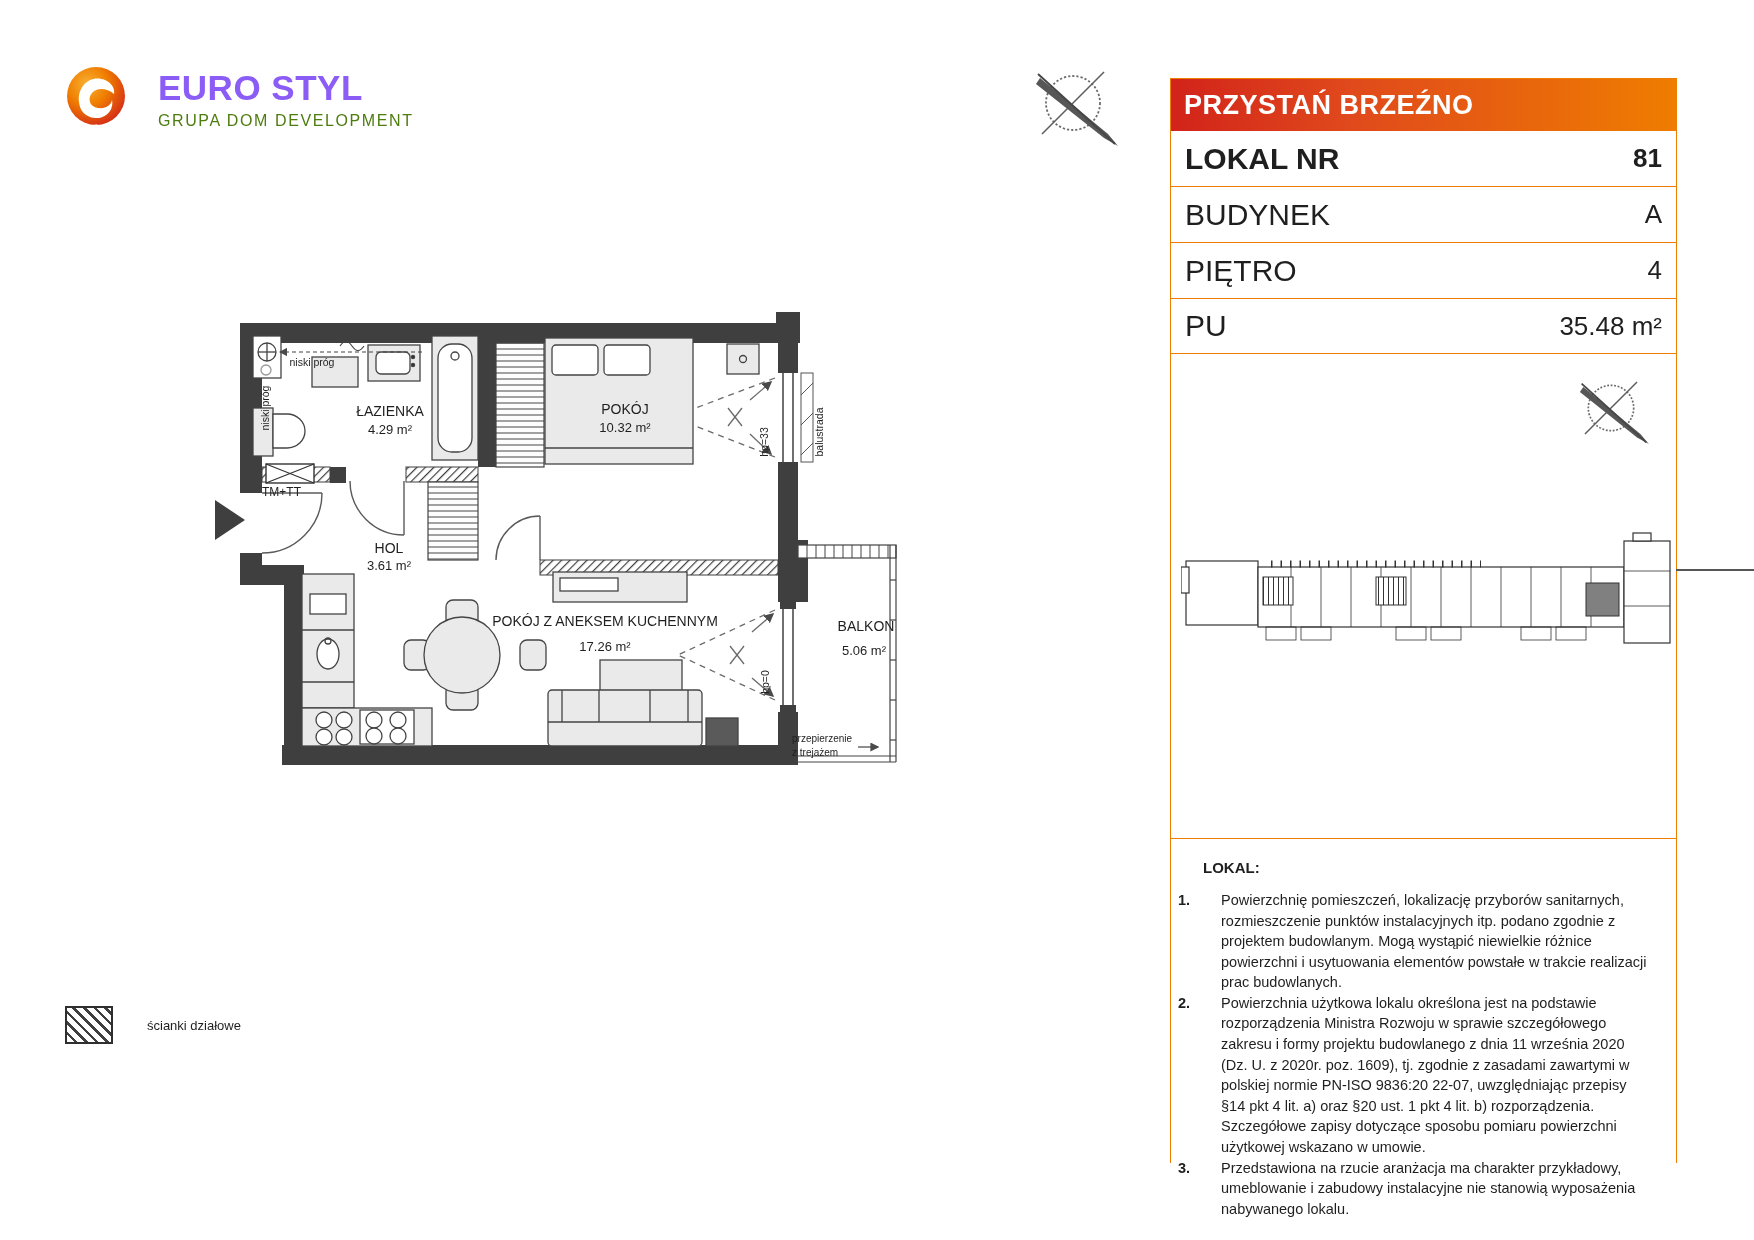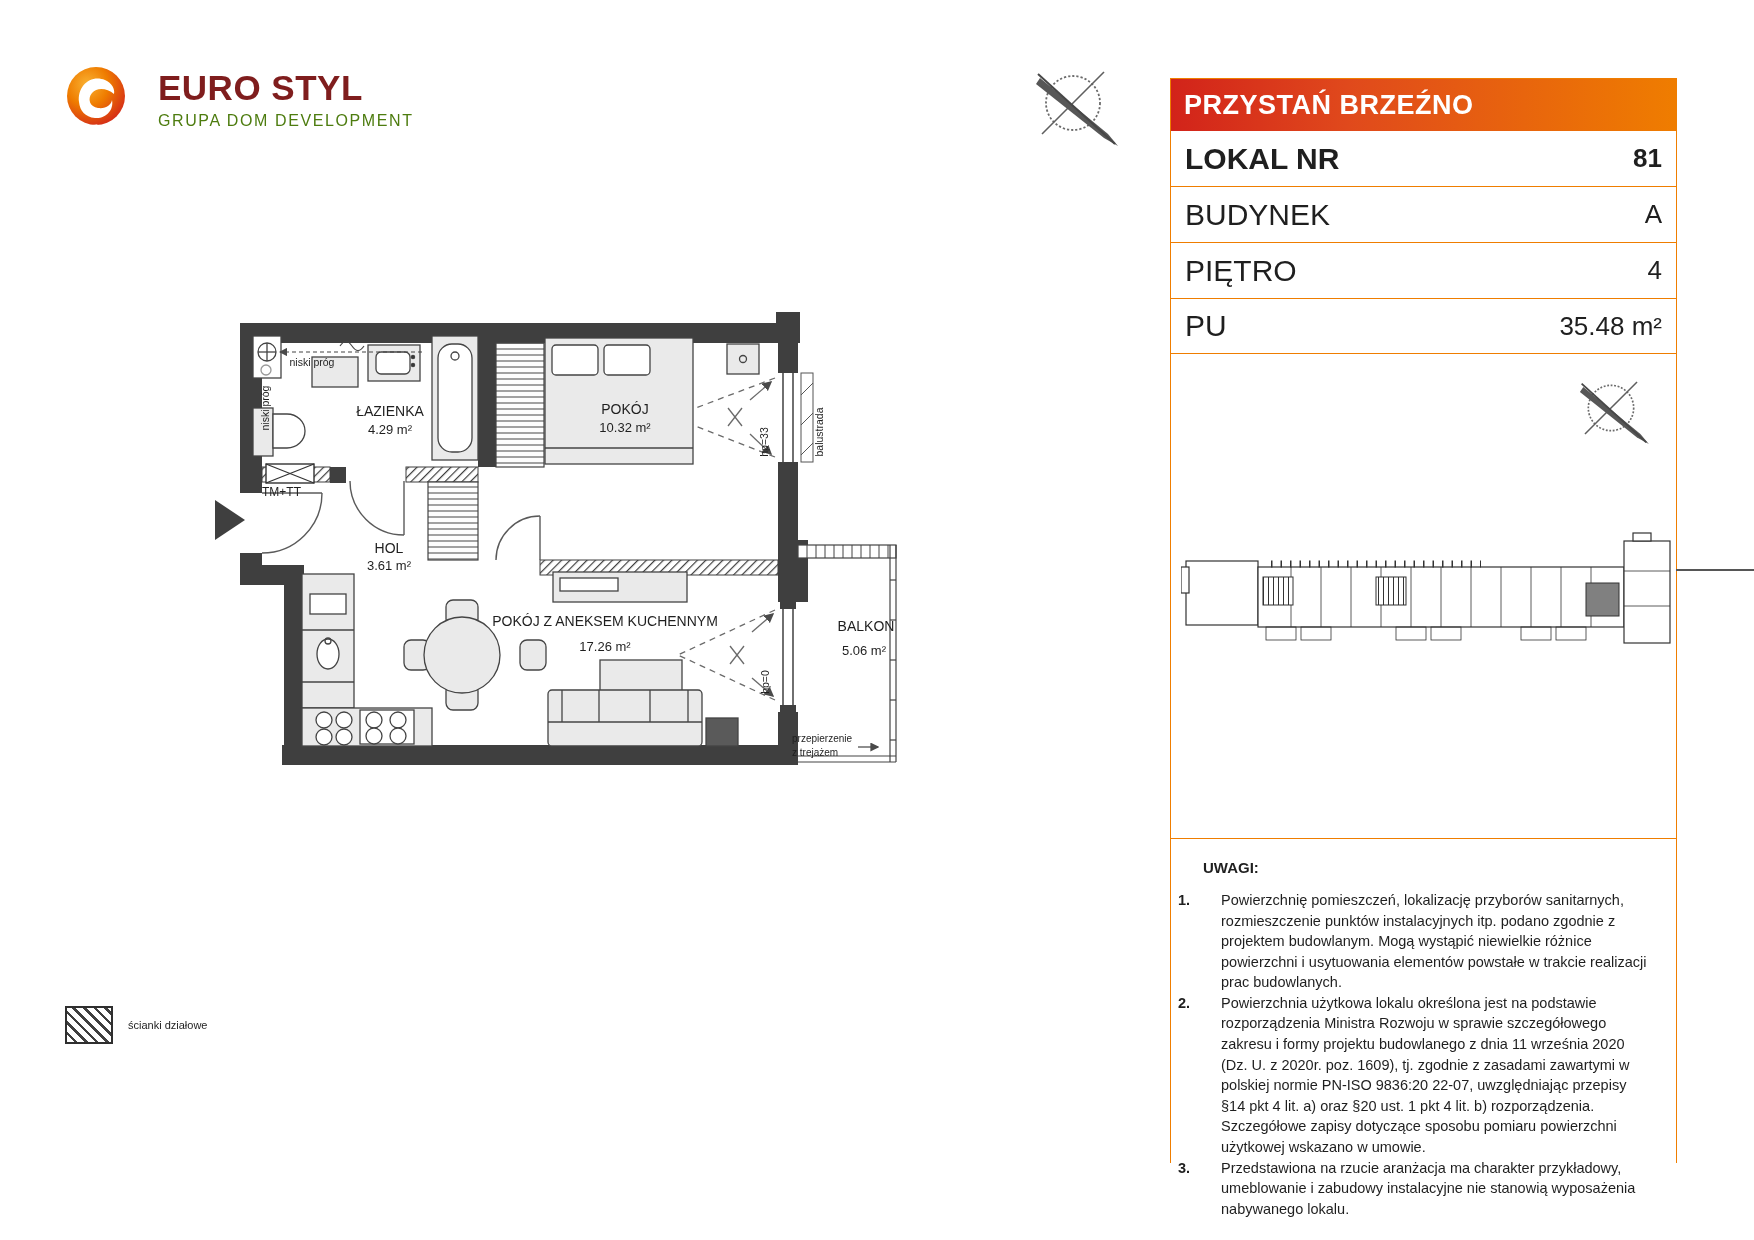--- a/index.html
+++ b/index.html
@@ -1,20 +1,20 @@
 <!DOCTYPE html>
 <html><head>
 <meta charset="utf-8">
 <style>
   html,body{margin:0;padding:0;background:#888;}
   #stage{position:relative;width:1754px;height:1240px;background:#fff;overflow:hidden;
          font-family:"Liberation Sans",sans-serif;color:#1f1f1f;}
   .abs{position:absolute;}
   
-  .brand{font-size:35px;font-weight:bold;color:#7f1d1d;letter-spacing:.5px;line-height:1;}
+  .brand{font-size:35px;font-weight:bold;color:#8b5cf6;letter-spacing:.5px;line-height:1;}
   .brand-sub{font-size:16px;color:#4d7c0f;letter-spacing:1.6px;margin-top:7px;font-weight:500;}
   
   .panel{position:absolute;left:1170px;top:78px;width:507px;height:1085px;
          border:1.5px solid #EF7D00;box-sizing:border-box;background:#701a75;}
   .p-header{height:52px;background:linear-gradient(90deg,#D2231A 0%,#E0491C 35%,#EF7D00 100%);
             display:flex;align-items:center;padding-left:13px;box-sizing:border-box;}
   .p-header span{color:#fff;font-size:27px;font-weight:bold;letter-spacing:.5px;}
   .p-row{display:flex;align-items:center;justify-content:space-between;
          border-bottom:1.5px solid #EF7D00;box-sizing:border-box;padding:0 14px;background:#fff;}
   .p-row .lbl{font-size:30px;text-align:right;}
@@ -24,21 +24,21 @@
   .p-notes{position:relative;box-sizing:border-box;padding:16px 0 0 0;background:#fff;}
   .uwagi{font-size:15px;font-weight:bold;margin:4px 0 14px 32px;}
   .note{display:flex;align-items:flex-start;}
   .note .num{width:50px;box-sizing:border-box;padding-left:7px;font-weight:bold;
              font-size:14.5px;line-height:1.42;}
   .note .txt{width:431px;font-size:14.5px;line-height:1.42;text-align:left;}
   
   .legend{position:absolute;left:65px;top:1006px;display:flex;align-items:center;}
   .legend-box{width:48px;height:38px;border:2px solid #2f2f2f;box-sizing:border-box;
               background:repeating-linear-gradient(45deg,#fff 0 5px,#3f3f3f 5px 7.5px);}
-  .legend-lbl{margin-left:15px;font-size:11px;}
+  .legend-lbl{margin-left:34px;font-size:13px;}
   .stray-line{position:absolute;left:1676px;top:569px;width:78px;height:2px;background:#565656;}
   svg text{font-family:"Liberation Sans",sans-serif;fill:#1f1f1f;}
 </style>
 </head>
 <body>
 
 <div id="stage">
 
   <div class="abs" style="left:65px;top:58px;display:flex;">
     <svg width="64" height="76" viewBox="0 0 64 76">
@@ -133,21 +133,21 @@
           <rect x="215" y="106" width="30" height="13"></rect>
             <rect x="250" y="106" width="30" height="13"></rect>
           <rect x="340" y="106" width="30" height="13"></rect>
             <rect x="375" y="106" width="30" height="13"></rect>
         </g>
         <rect x="405" y="62" width="33" height="33" fill="#808080" stroke="#333" stroke-width="1"></rect>
       </svg>
     </div>
 
     <div class="p-notes">
-      <div class="uwagi">UWAGI:</div>
+      <div class="uwagi">LOKAL:</div>
       <div class="note">
         <div class="num">1.</div>
         <div class="txt">Powierzchnię pomieszczeń, lokalizację przyborów sanitarnych, rozmieszczenie punktów instalacyjnych itp. podano zgodnie z projektem budowlanym. Mogą wystąpić niewielkie różnice powierzchni i usytuowania elementów powstałe w trakcie realizacji prac budowlanych.</div>
       </div>
       <div class="note">
         <div class="num">2.</div>
         <div class="txt">Powierzchnia użytkowa lokalu określona jest na podstawie rozporządzenia Ministra Rozwoju w sprawie szczegółowego zakresu i formy projektu budowlanego z dnia 11 września 2020 (Dz. U. z 2020r. poz. 1609), tj. zgodnie z zasadami zawartymi w polskiej normie PN-ISO 9836:20 22-07, uwzględniając przepisy §14 pkt 4 lit. a) oraz §20 ust. 1 pkt 4 lit. b) rozporządzenia. Szczegółowe zapisy dotyczące sposobu pomiaru powierzchni użytkowej wskazano w umowie.</div>
       </div>
       <div class="note">
         <div class="num">3.</div>

